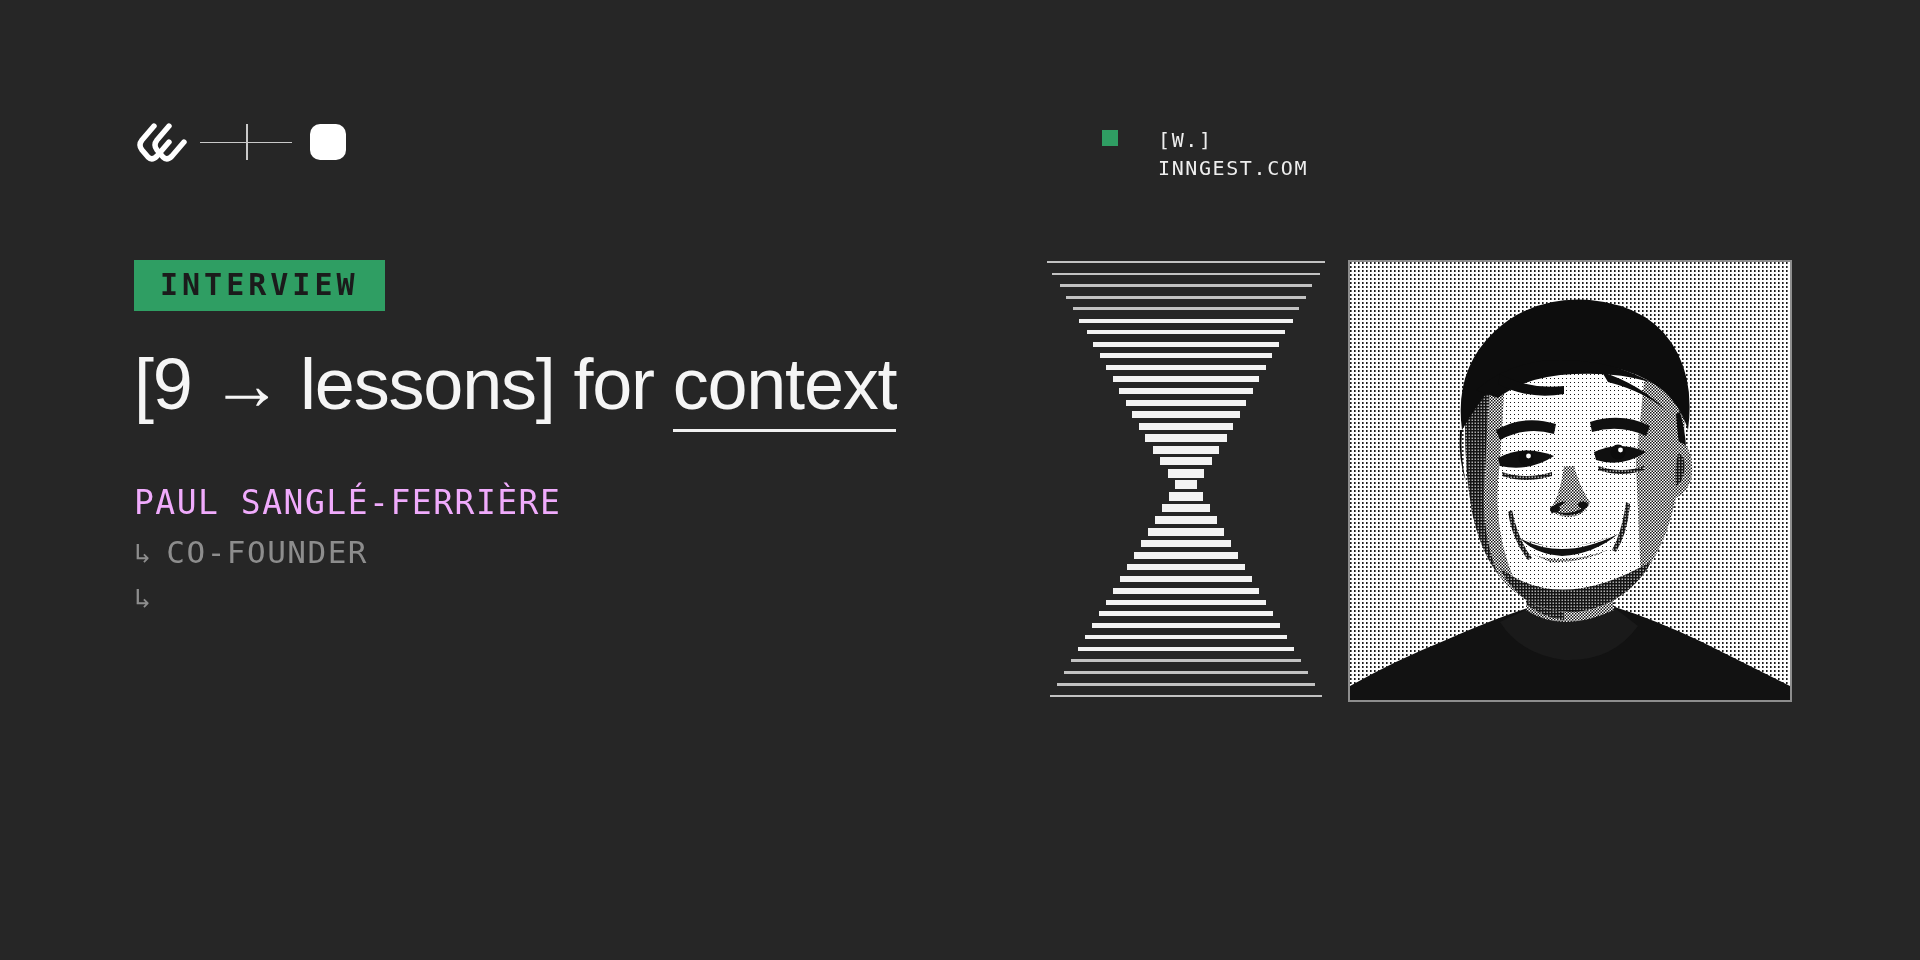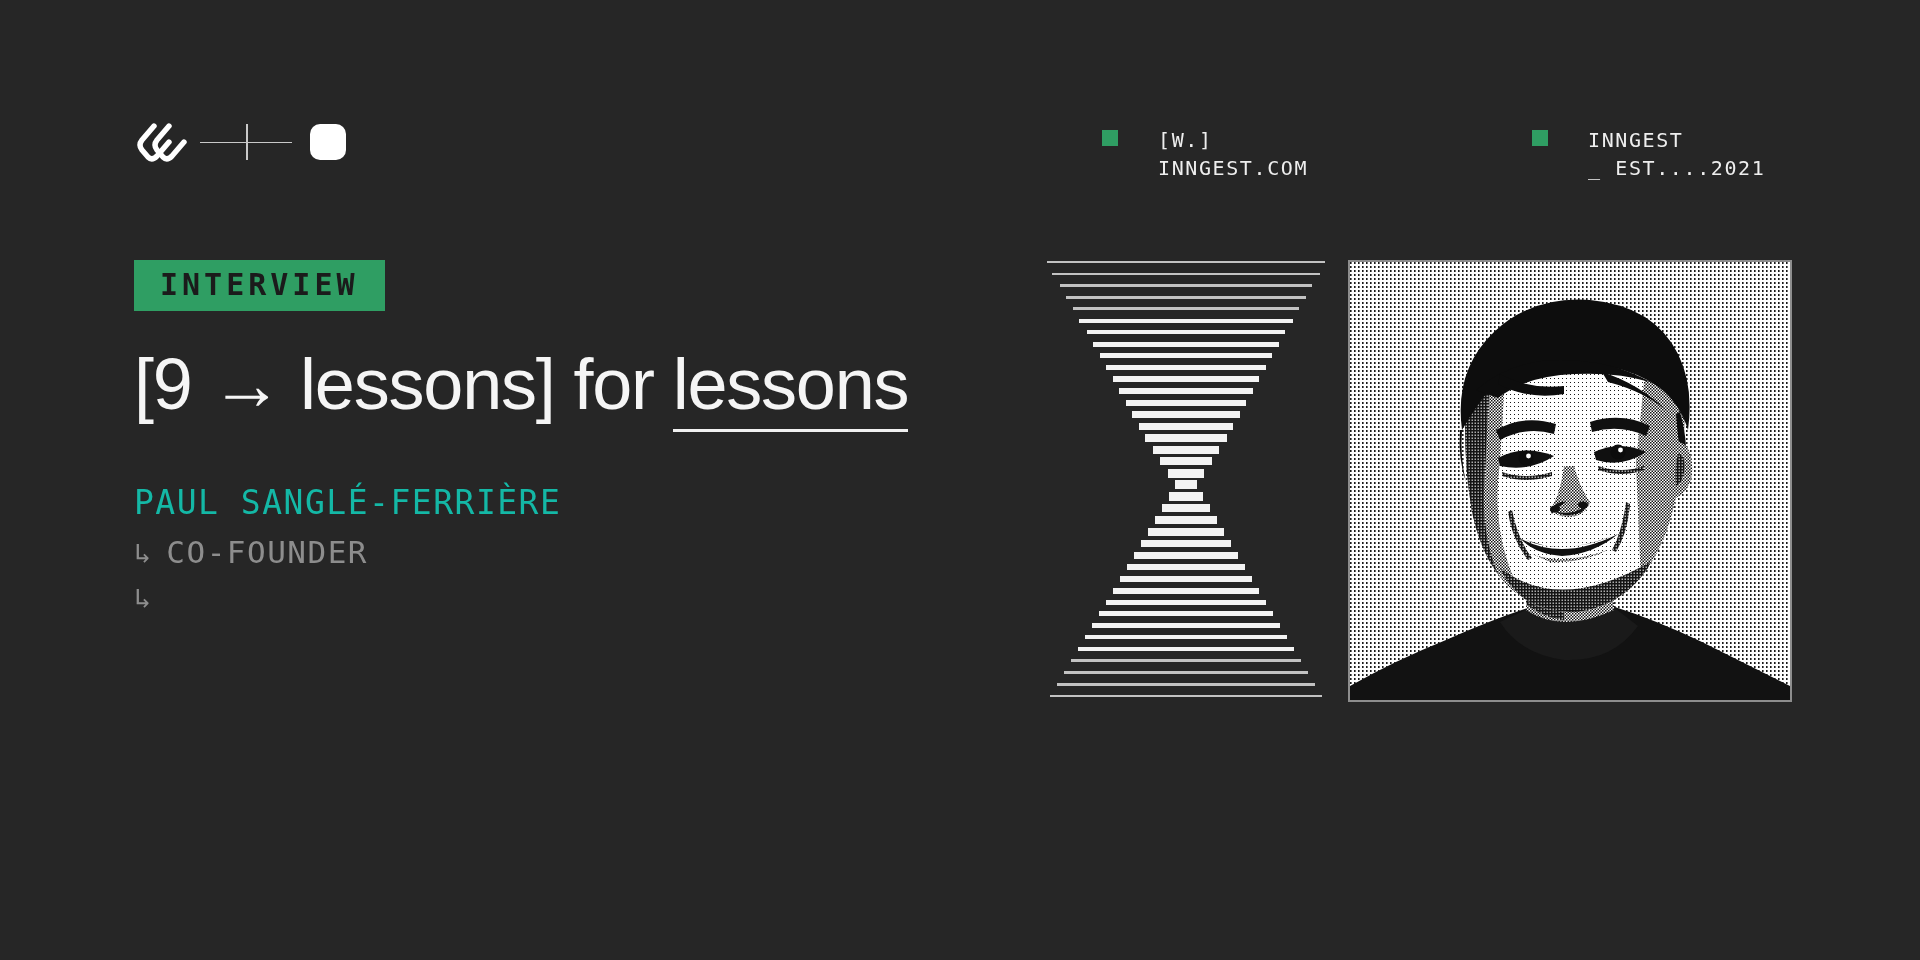--- a/index.html
+++ b/index.html
@@ -63,21 +63,21 @@
     letter-spacing:-1.2px;
   }
   #headline .u{
     border-bottom:3px solid #f0f0f0;
     padding-bottom:5px;
   }
   #headline .ln{ display:block; }
 
   #speaker-block{ margin-top:56px; }
   #speaker-name{
-    color:#14b8a6;
+    color:#f0abfc;
     font-family:"DejaVu Sans Mono","Liberation Mono",monospace;
     font-size:33px; letter-spacing:1.5px; white-space:pre;
   }
   .speaker-row{
     margin-top:12px; display:flex; align-items:baseline; gap:14px;
     color:#8d8d8d;
     font-family:"DejaVu Sans Mono","Liberation Mono",monospace;
     font-size:31px; letter-spacing:1.5px; white-space:pre;
   }
   .speaker-row .arrow{ color:#8d8d8d; font-size:28px; }
@@ -112,33 +112,28 @@
       </span>
       <span class="white-chip"></span>
     </div>
 
     <div class="meta-group" id="meta-web">
       <span class="meta-dot"></span>
       <span class="meta-lines"><span>[W.]</span>
 <span>INNGEST.COM</span></span>
     </div>
 
-    <div class="meta-group" id="meta-est">
-      <span class="meta-dot"></span>
-      <span class="meta-lines"><span>INNGEST</span>
-<span>_ EST....2021</span></span>
-    </div>
   </div>
 
   <div id="left-col">
 
     <div id="badge-interview">INTERVIEW</div>
 
     <div id="headline">
-      <span class="ln"><span>[9 → lessons] for </span><span class="u">lessons</span></span>
+      <span class="ln"><span>[9 → lessons] for </span><span class="u">context</span></span>
     </div>
 
     <div id="speaker-block">
       <div id="speaker-name">PAUL SANGLÉ-FERRIÈRE</div>
 
       <div class="speaker-row">
         <span class="arrow">↳</span>
         <span>CO-FOUNDER</span>
       </div>
 

